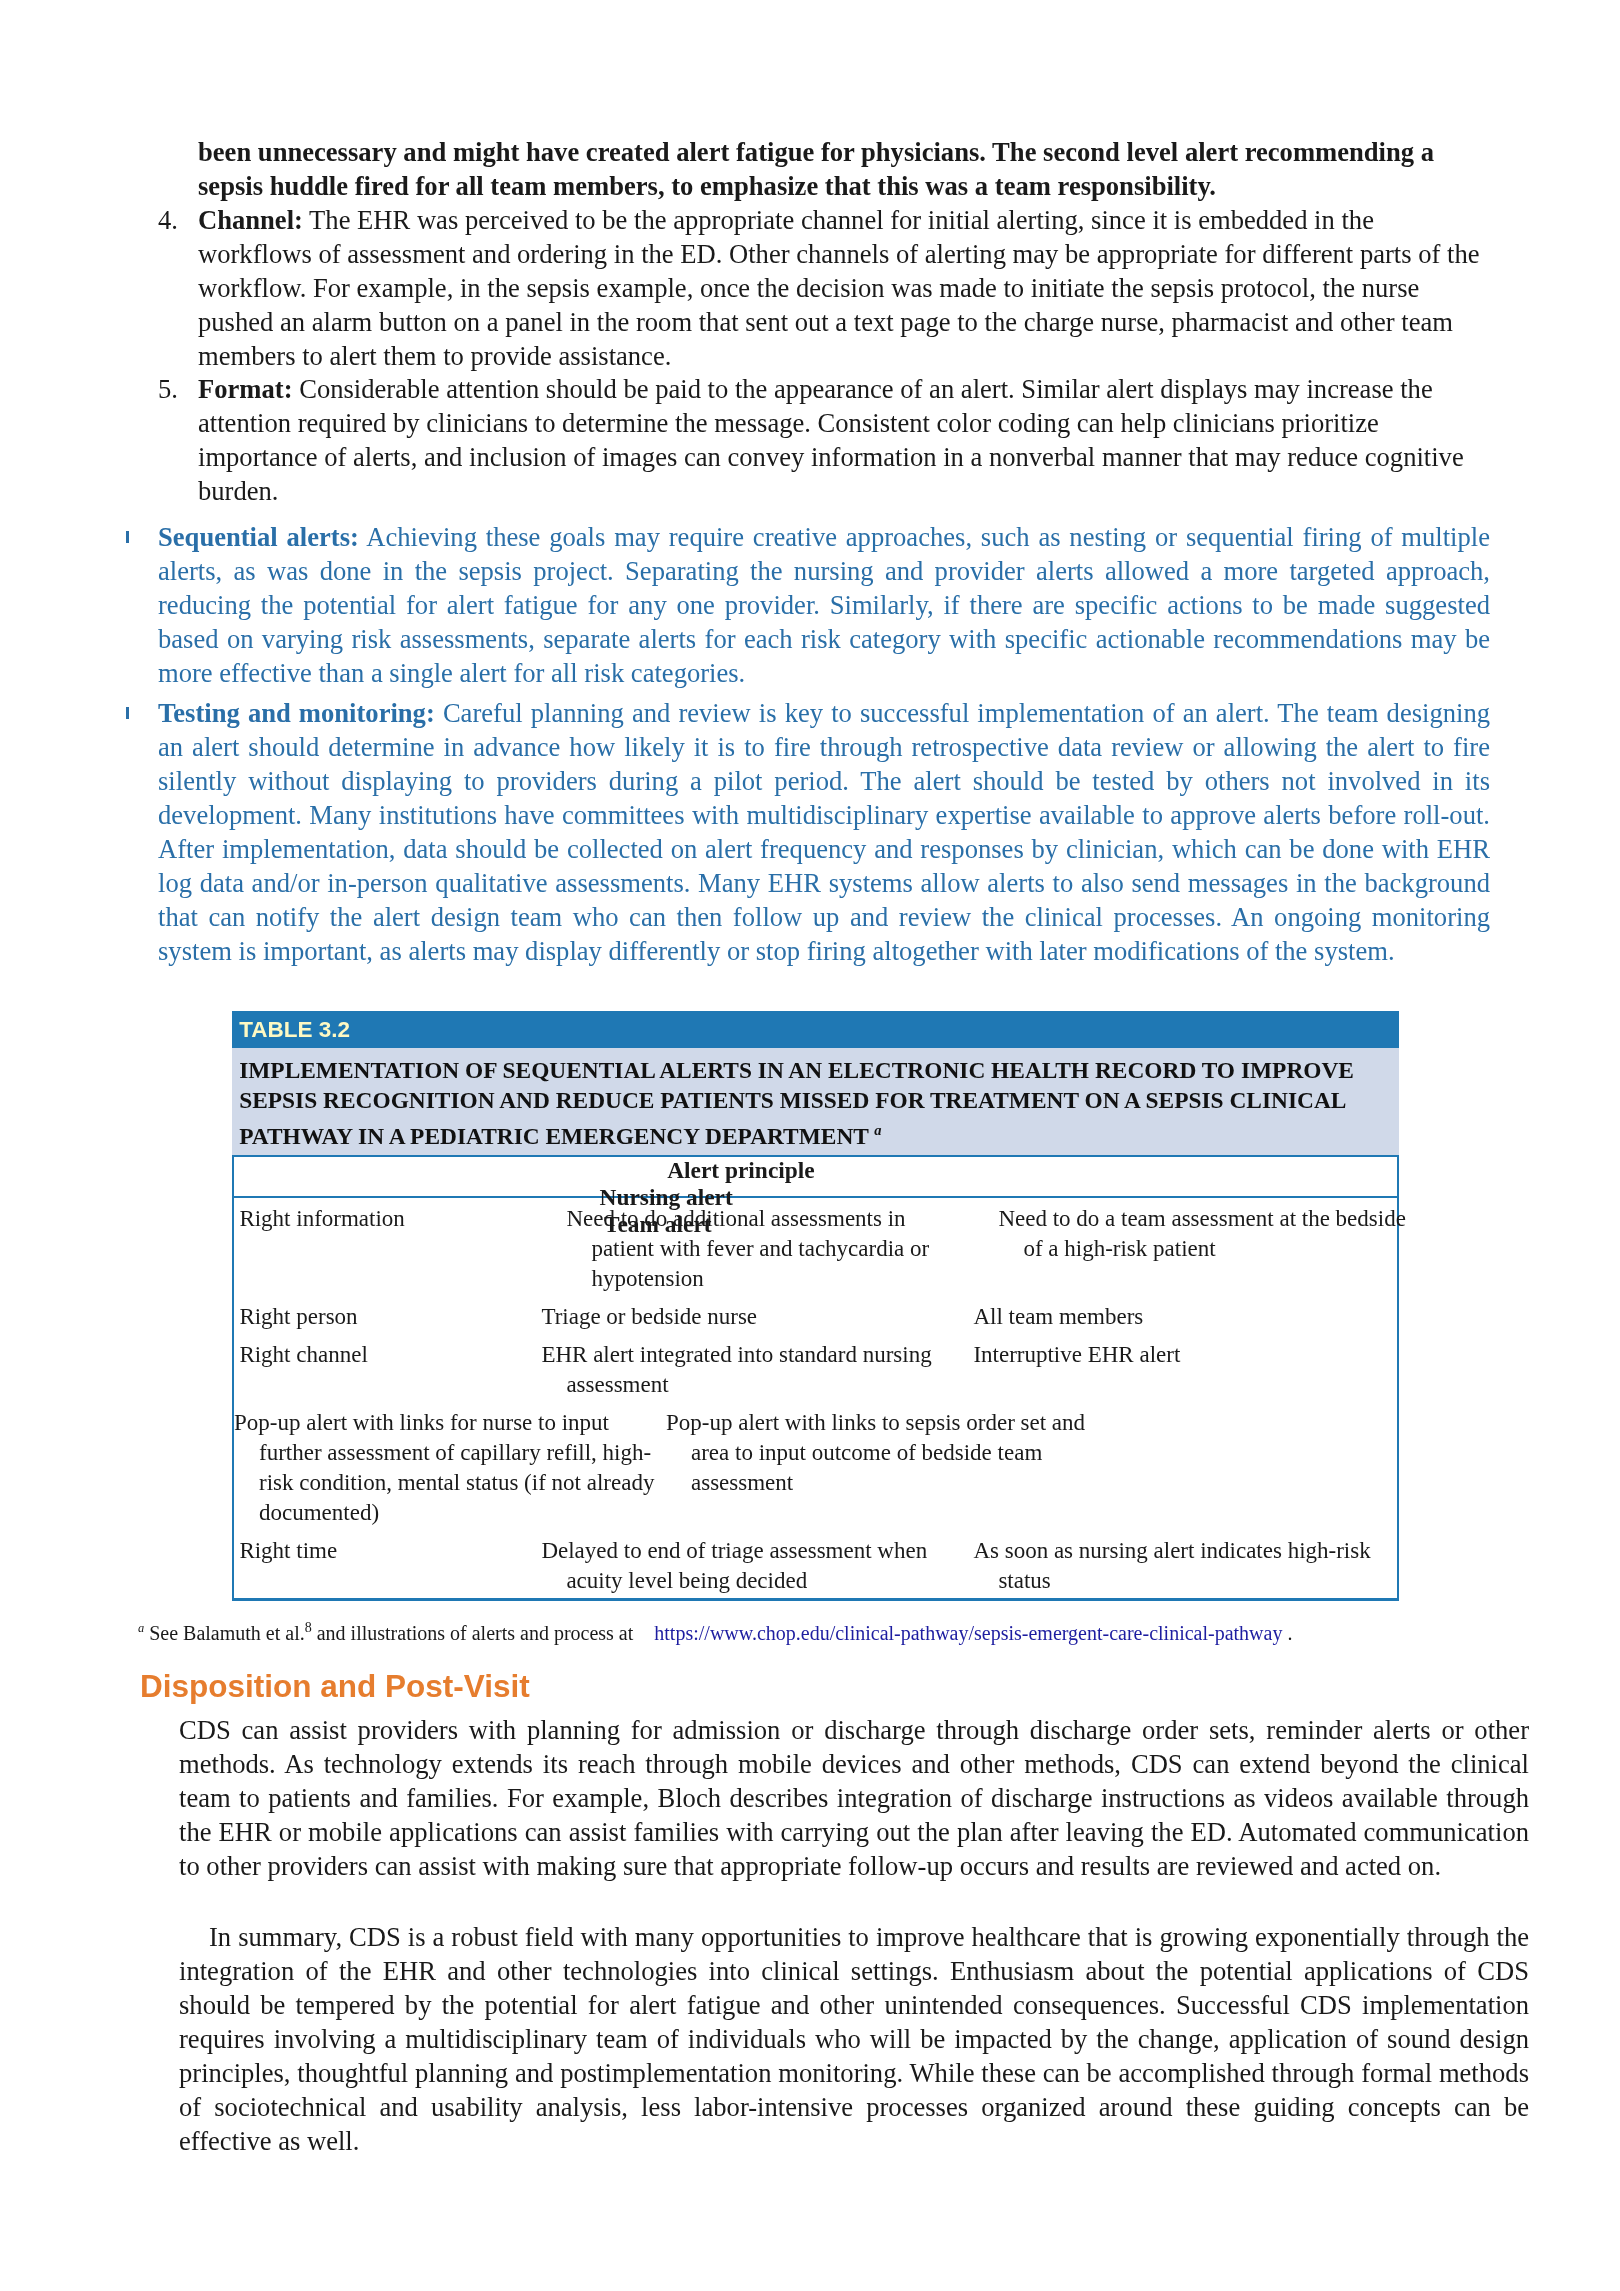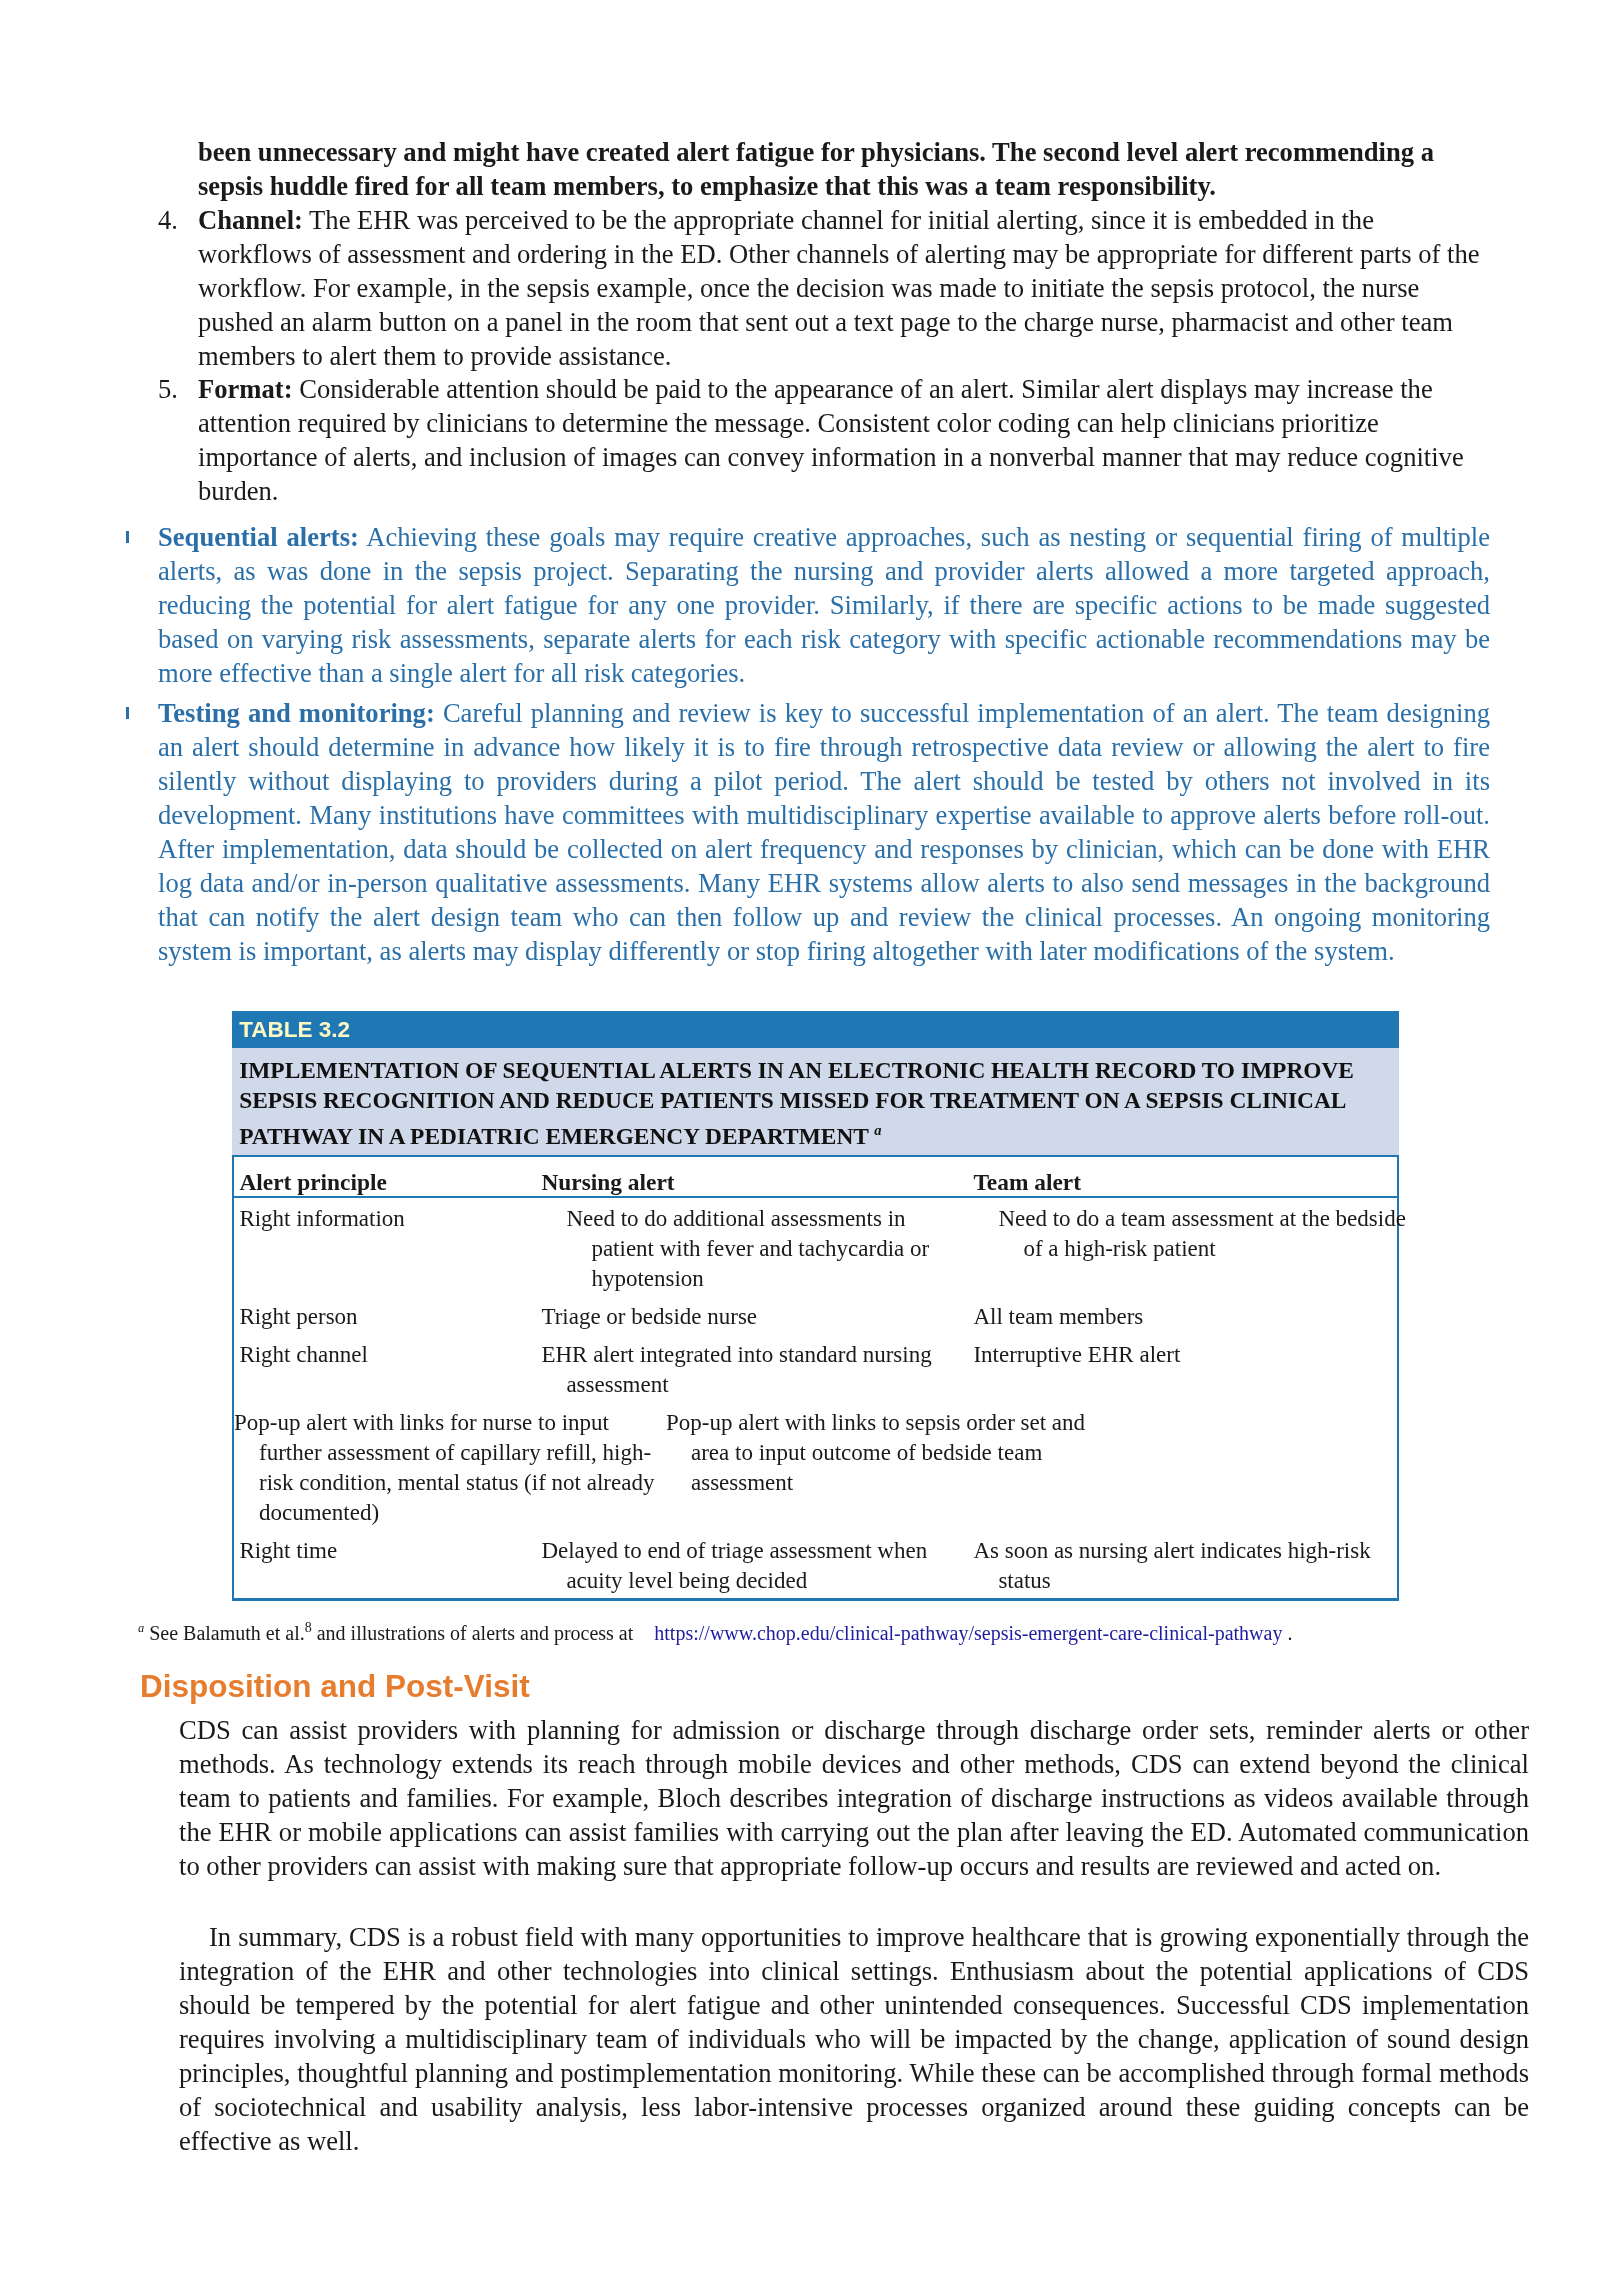--- a/index.html
+++ b/index.html
@@ -17,22 +17,22 @@
   .blue { color: #2a6fa8; }
   .bullet { position: absolute; left: 158px; width: 1332px; }
   .bullet .mark { position: absolute; left: -32px; top: 10.8px; width: 2.7px; height: 12.6px; background: #2a6fa8; }
   
   .tbl { position: absolute; left: 232px; top: 1011px; width: 1167px; }
   .tbl-label { background: #1f78b4; color: #fef9c3; font-family: "Liberation Sans", "DejaVu Sans", sans-serif;
                font-weight: bold; font-size: 22.5px; height: 37px; line-height: 37px; padding-left: 7.2px; }
   .tbl-title { background: #d0d9e9; font-weight: bold; font-size: 23.4px; line-height: 30px;
                padding: 7.2px 7.2px 3.6px 7.2px; color: #111; border-bottom: 2.7px solid #1f78b4; }
   .tbl-body { border-left: 2.7px solid #1f78b4; border-right: 2.7px solid #1f78b4; border-bottom: 3.6px solid #1f78b4; }
-  .tbl-head { display: flex; border-bottom: 2.7px solid #1f78b4; height: 39px; align-items: flex-end;
-              font-weight: bold; font-size: 23.4px; }
+  .tbl-head { display: flex; border-bottom: 2.7px solid #1f78b4; height: 39px; align-items: center;
+              font-weight: bold; font-size: 23.4px; flex-direction: column; }
   .row { display: flex; font-size: 23px; line-height: 30px; padding-top: 4.5px; padding-bottom: 3.6px; }
   .c1 { width: 302px; padding-left: 5.4px; flex: none; }
   .c2 { width: 432px; padding-left: 0; flex: none; }
   .c3 { width: 423px; flex: none; }
   .hang { padding-left: 25px; text-indent: -25px; }
   
   .footnote { position: absolute; left: 138px; top: 1614px; font-size: 20px; line-height: 27px; }
   .footnote sup, .tbl-title sup { font-style: italic; font-size: 0.62em; }
   .footnote .sup8 { font-size: 0.7em; vertical-align: super; font-style: normal; }
   .link { color: #1d1da0; margin-left: 16px; }

